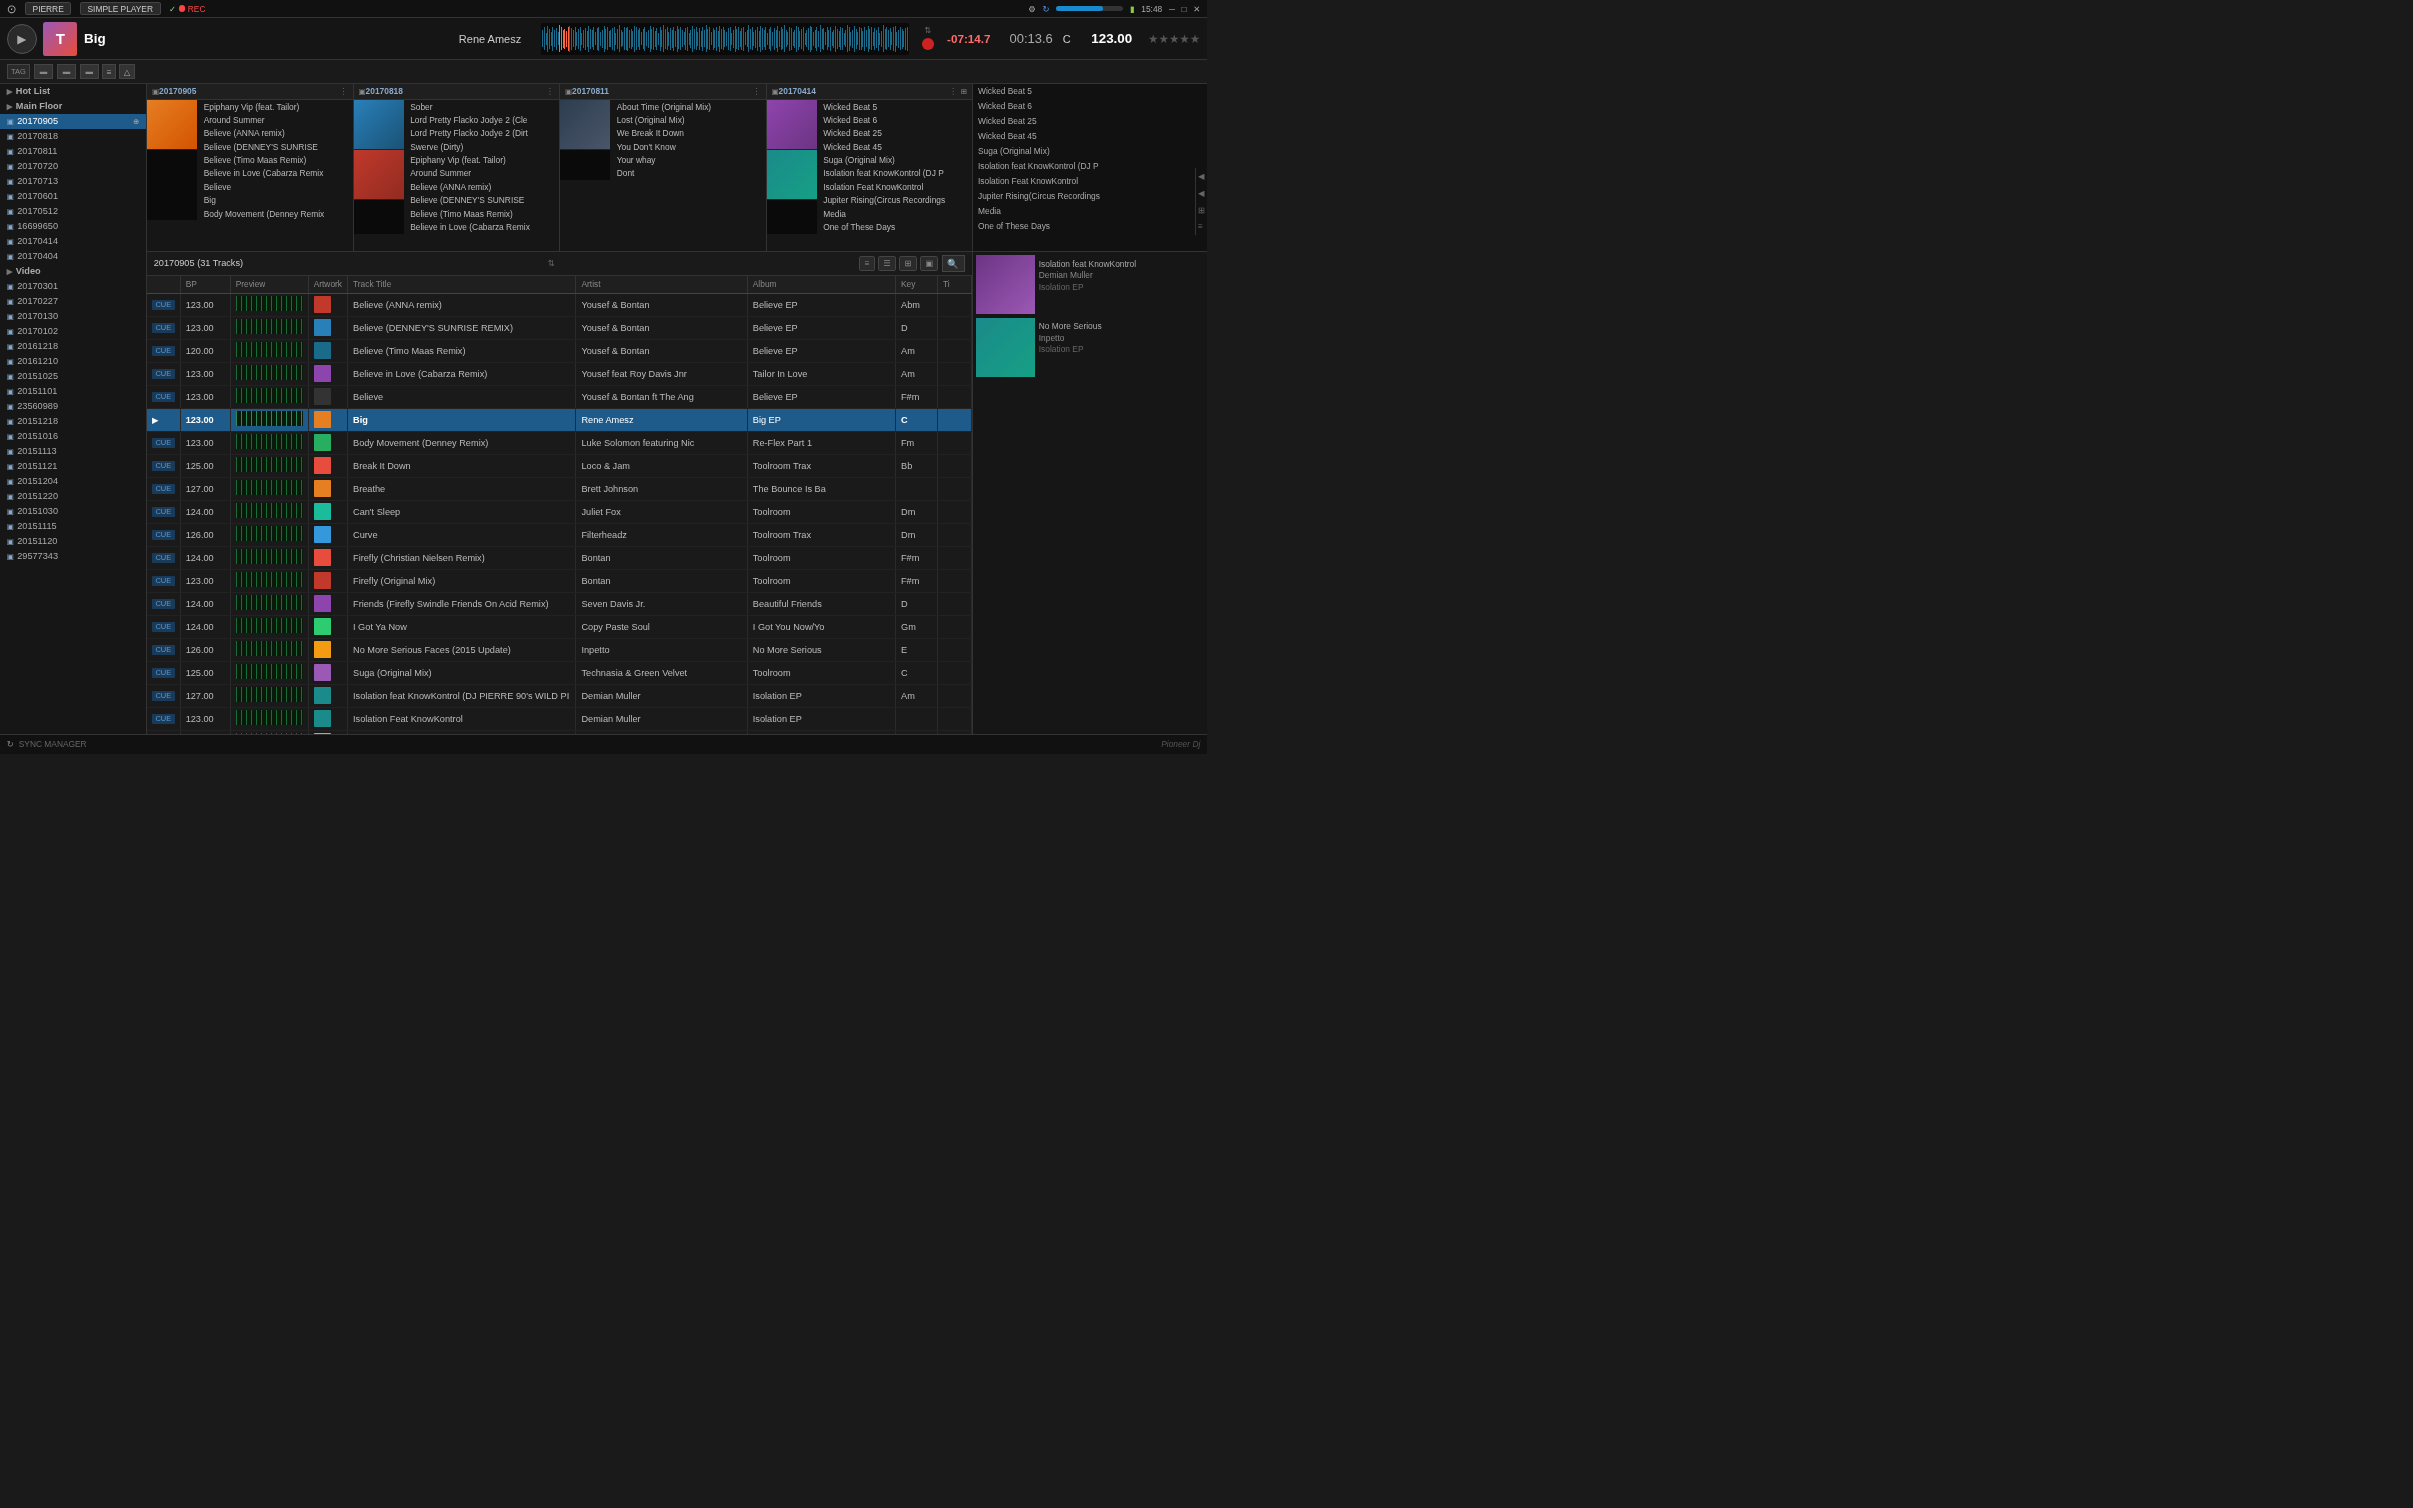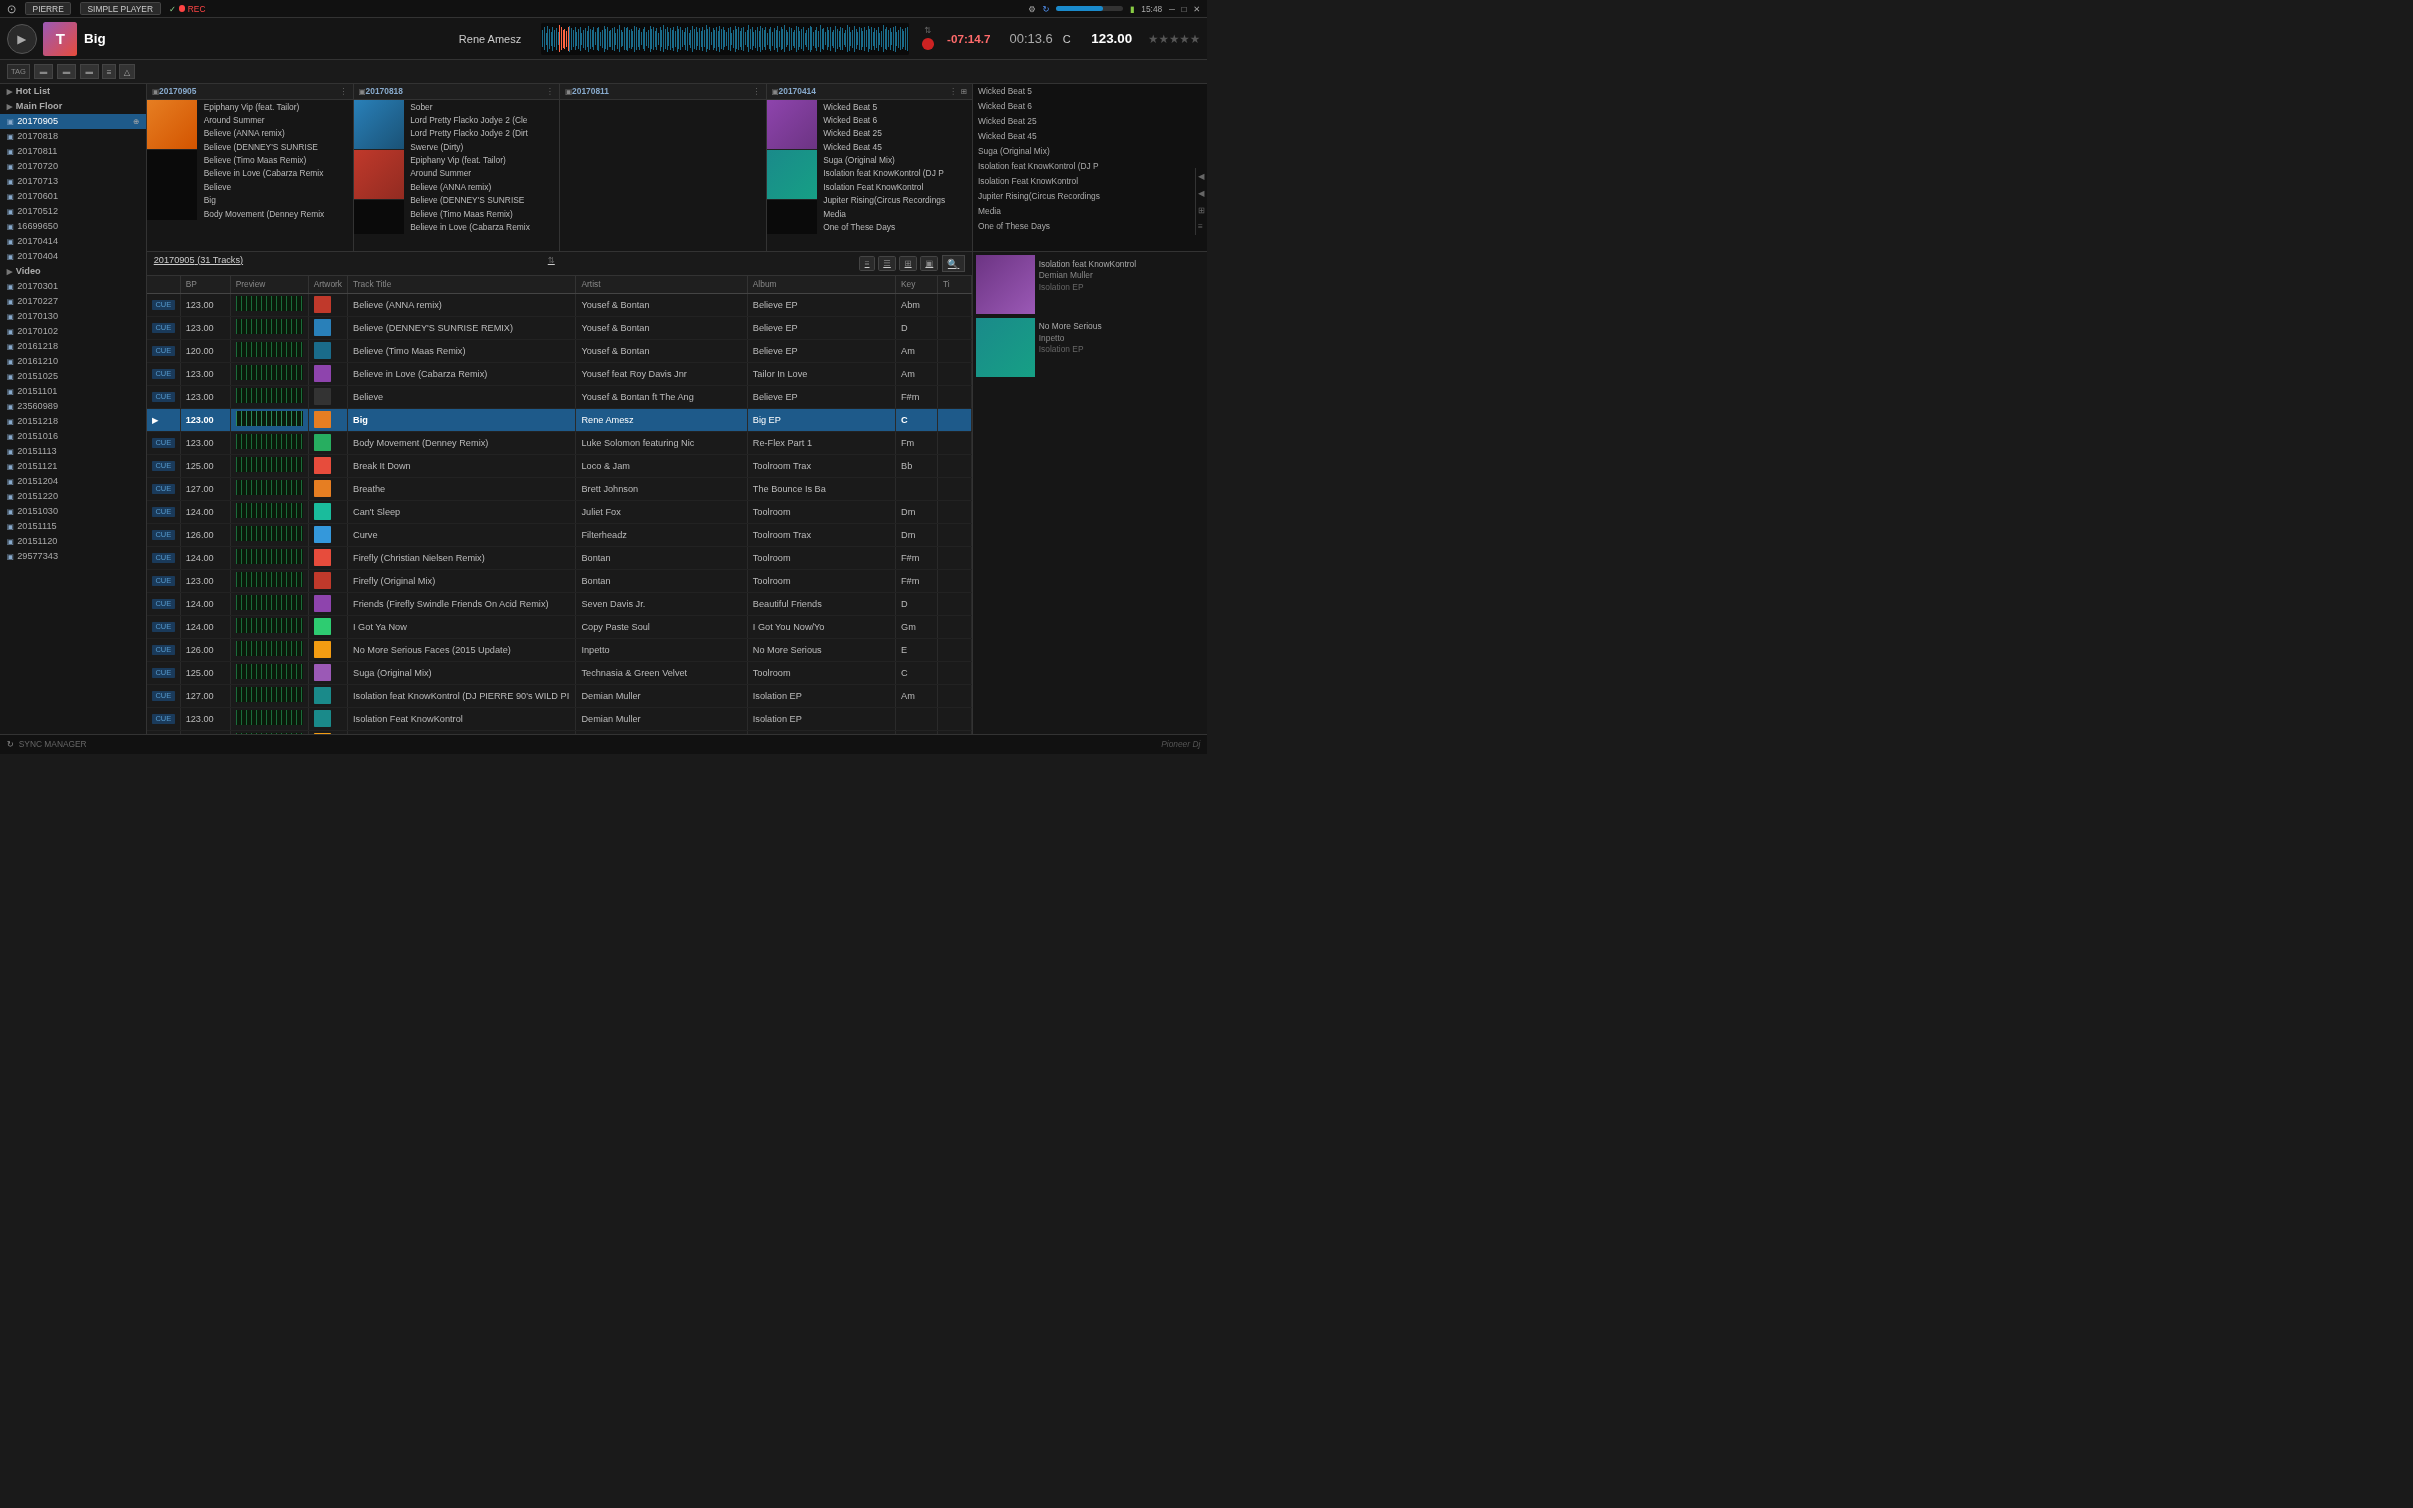--- a/index.html
+++ b/index.html
@@ -194,26 +194,25 @@
     .track-list-section {
       flex: 1;
       display: flex;
       flex-direction: column;
       overflow: hidden;
     }
     .track-list-header-bar {
       background: #1a1a1a;
       padding: 3.4px 6.7px;
       display: flex;
-      align-items: flex-start;
+      align-items: center;
       justify-content: space-between;
       border-bottom: 0.8px solid #333;
       font-size: 9.2px;
       color: #ccc;
-      text-decoration: underline;
     }
     .track-list-toolbar {
       display: flex;
       gap: 3.4px;
       align-items: center;
     }
     .tl-btn {
       background: #2a2a2a;
       border: 0.8px solid #444;
       color: #888;
@@ -789,20 +788,33 @@
             <div class="panel-track">Believe in Love (Cabarza Remix</div>
           </div>
         </div>
       </div>
 
       <div class="panel">
         <div class="panel-header">
           <span style="color:#888;font-size:7.5px;">▣</span>
           <span class="panel-date">20170811</span>
           <span style="margin-left:auto;color:#666;font-size:8.4px;">⋮</span>
+        </div>
+        <div class="panel-tracks-inner">
+          <div class="panel-art">
+            <div class="art-block" style="background:linear-gradient(135deg,#2c3e50,#4a5568);"></div>
+          </div>
+          <div class="panel-track-list">
+            <div class="panel-track">About Time (Original Mix)</div>
+            <div class="panel-track">Lost (Original Mix)</div>
+            <div class="panel-track">We Break It Down</div>
+            <div class="panel-track">You Don't Know</div>
+            <div class="panel-track">Your whay</div>
+            <div class="panel-track">Dont</div>
+          </div>
         </div>
       </div>
 
       <div class="panel" style="border-right:none;">
         <div class="panel-header">
           <span style="color:#888;font-size:7.5px;">▣</span>
           <span class="panel-date">20170414</span>
           <span style="margin-left:auto;color:#666;font-size:8.4px;">⋮</span>
           <span style="color:#888;font-size:7.5px;margin-left:3.4px;">⊞</span>
         </div>

